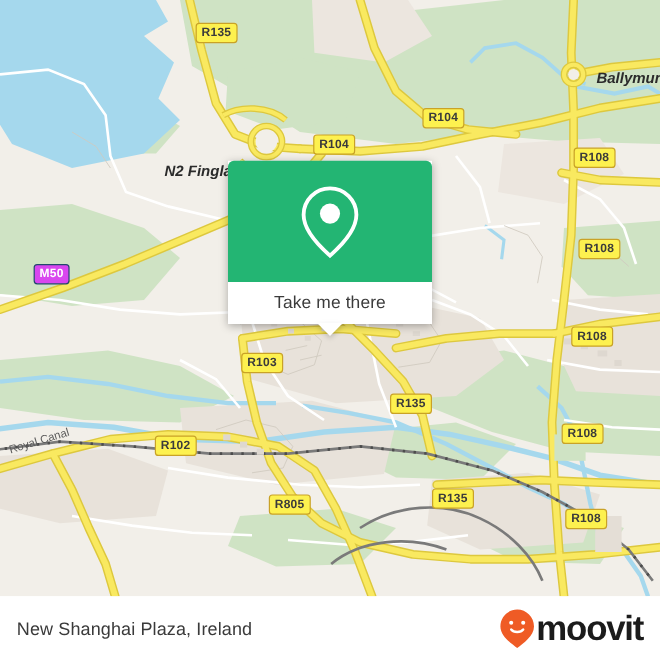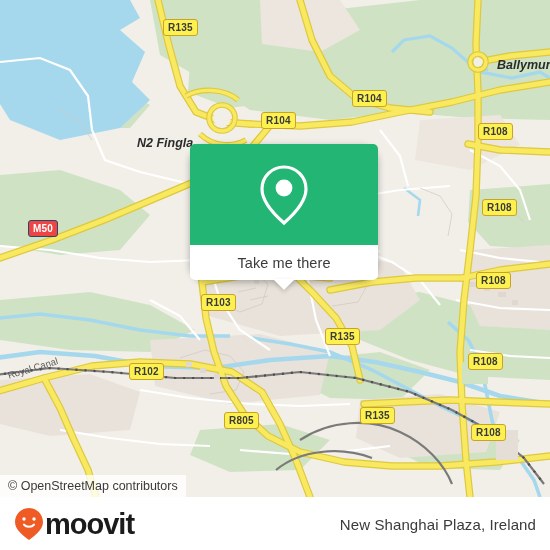--- a/index.html
+++ b/index.html
@@ -15,33 +15,33 @@
 
   
   .maplabel{position:absolute;font-style:italic;font-weight:bold;
             color:#2b2b2b;white-space:nowrap;pointer-events:none;}
 
   
   .shield{position:absolute;background:#fdf14f;border:1.4px solid #c9a227;
           border-radius:3px;color:#3b3b3b;font-weight:bold;font-size:10px;
           line-height:13px;padding:1px 4px 1px 4px;white-space:nowrap;
           letter-spacing:.2px;box-sizing:border-box;margin-left:12px;}
-  .shield.motorway{background:#ef4444;border-color:#23486d;color:#ffffff;}
+  .shield.motorway{background:#d946ef;border-color:#23486d;color:#ffffff;}
 
   .canal-label{position:absolute;font-size:9.5px;color:#5b5b5b;
                white-space:nowrap;pointer-events:none;}
 
   
   #attrib{position:absolute;left:0;bottom:0;height:22px;line-height:22px;
           padding:0 8px;background:rgba(255,255,255,.80);
           font-size:12.5px;color:#3a3a3a;white-space:nowrap;}
 
   
-  #card{position:absolute;left:190px;top:144px;width:188px;
-        border-radius:17px;background:#ffffff;
+  #card{position:absolute;left:190px;top:134px;width:170px;
+        border-radius:0;background:#ffffff;
         box-shadow:0 2px 7px rgba(0,0,0,.30);overflow:visible;}
   #card-top{height:101px;background:#23b573;border-radius:5px 5px 0 0;
             display:flex;align-items:center;justify-content:center;}
   #card-bottom{height:35px;border-radius:0 0 5px 5px;background:#fff;
                display:flex;align-items:center;justify-content:center;}
   #card-label{font-size:14.5px;color:#3b3b3b;letter-spacing:.1px;}
   #card-tail{position:absolute;left:50%;bottom:-10px;margin-left:-11px;
              width:0;height:0;border-left:11px solid transparent;
              border-right:11px solid transparent;border-top:11px solid #ffffff;
              filter:drop-shadow(0 2px 2px rgba(0,0,0,.18));}
@@ -243,44 +243,43 @@
         <div class="shield" style="left: 456px; top: 353px;">R108</div>
         <div class="shield" style="left: 459px; top: 424px;">R108</div>
         <div class="shield motorway" style="left: 16px; top: 220px;">M50</div>
         <div class="shield" style="left: 189px; top: 294px;">R103</div>
         <div class="shield" style="left: 117px; top: 363px; text-align: right;">R102</div>
         <div class="shield" style="left: 313px; top: 328px;">R135</div>
         <div class="shield" style="left: 348px; top: 407px;">R135</div>
         <div class="shield" style="left: 212px; top: 412px;">R805</div>
       </div>
 
-    <div id="attrib">© OpenStreetMap contributors</div>
 
     <div id="card">
       <div id="card-top">
         <svg width="52" height="62" viewBox="0 0 52 62">
           <path d="M26 3 C13.8 3 4 12.8 4 25 C4 38 18 52 26 59
                    C34 52 48 38 48 25 C48 12.8 38.2 3 26 3 Z" fill="none" stroke="#ffffff" stroke-width="3.2"></path>
           <circle cx="26" cy="24" r="8.4" fill="#ffffff"></circle>
         </svg>
       </div>
       <div id="card-bottom">
         <span id="card-label">Take me there</span>
       </div>
       <div id="card-tail"></div>
     </div>
   </div>
 
   <div id="footer">
+    <span id="place-title">New Shanghai Plaza, Ireland</span>
     <span id="brand">
       <svg width="30" height="34" viewBox="0 0 30 34">
         <path d="M15 1 C7.3 1 1 7.3 1 15 C1 23 10 29 15 33
                  C20 29 29 23 29 15 C29 7.3 22.7 1 15 1 Z" fill="#ef5b25"></path>
         <circle cx="10" cy="12" r="1.7" fill="#ffffff"></circle>
         <circle cx="20" cy="12" r="1.7" fill="#ffffff"></circle>
         <path d="M10 17.6 C12 20.4 18 20.4 20 17.6" fill="none" stroke="#ffffff" stroke-width="2" stroke-linecap="round"></path>
       </svg>
       <span id="brand-word">moovit</span>
     </span>
-    <span id="place-title">New Shanghai Plaza, Ireland</span>
   </div>
 
 </div>
 
 </body></html>

